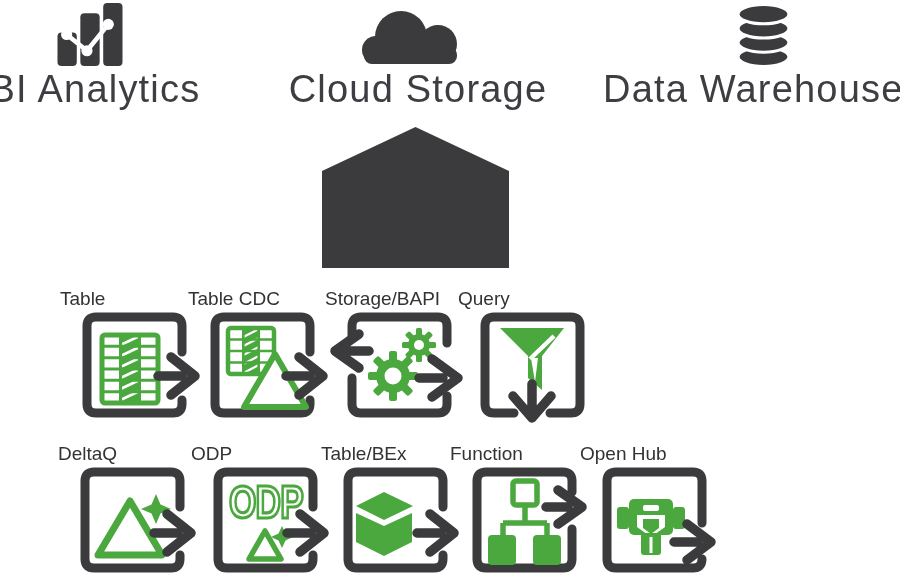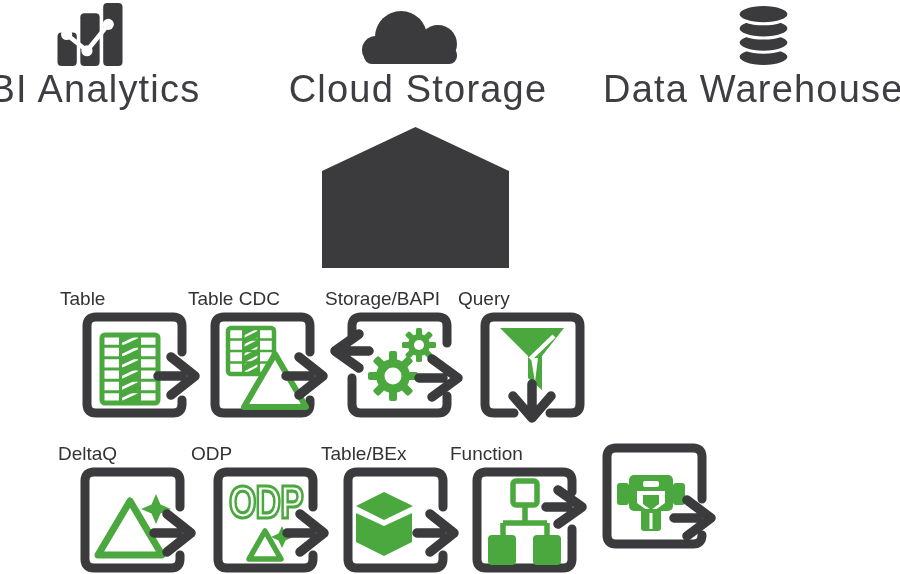--- a/index.html
+++ b/index.html
@@ -167,20 +167,21 @@
       <path class="frame" d="M130,25 V14 Q130,5 121,5 H44 Q35,5 35,14 V92 Q35,101 44,101 H121 Q130,101 130,92 V62"></path>
       <rect class="gsw" stroke-width="5.5" x="71" y="14" width="24" height="24" rx="3"></rect>
       <path class="gs" stroke-width="5.5" d="M83,38 V56 M61,56 H105 M61,56 V68 M105,56 V68"></path>
       <rect class="gf" x="46" y="68" width="28" height="30" rx="4"></rect>
       <rect class="gf" x="91" y="68" width="28" height="30" rx="4"></rect>
       <path class="arrow" d="M104,40 H126 M116,23 L140,40 L116,57"></path>
     </svg>
   </div>
 
   <div class="tile" style="left:572px;top:443px;">
+    <div class="tile-label">Open Hub</div>
     <svg class="tile-icon" width="150" height="115" viewBox="0 0 150 115">
       <path class="frame" d="M130,56 V14 Q130,5 121,5 H44 Q35,5 35,14 V92 Q35,101 44,101 H121 Q130,101 130,92"></path>
       <rect class="gf" x="45" y="40" width="12" height="22" rx="3"></rect>
       <rect class="gf" x="101" y="40" width="12" height="22" rx="3"></rect>
       <rect class="gf" x="57" y="32" width="44" height="36" rx="5"></rect>
       <rect class="wf" x="71" y="38" width="16" height="6" rx="2"></rect>
       <path class="wf" d="M65,48 H93 V60 L79,70 L65,60 Z"></path>
       <path class="gf" d="M71,52 H87 V61 L79,67 L71,61 Z"></path>
       <rect class="gf" x="69" y="66" width="20" height="22" rx="3"></rect>
       <path class="ws" stroke-width="3" d="M79,70 V86"></path>

